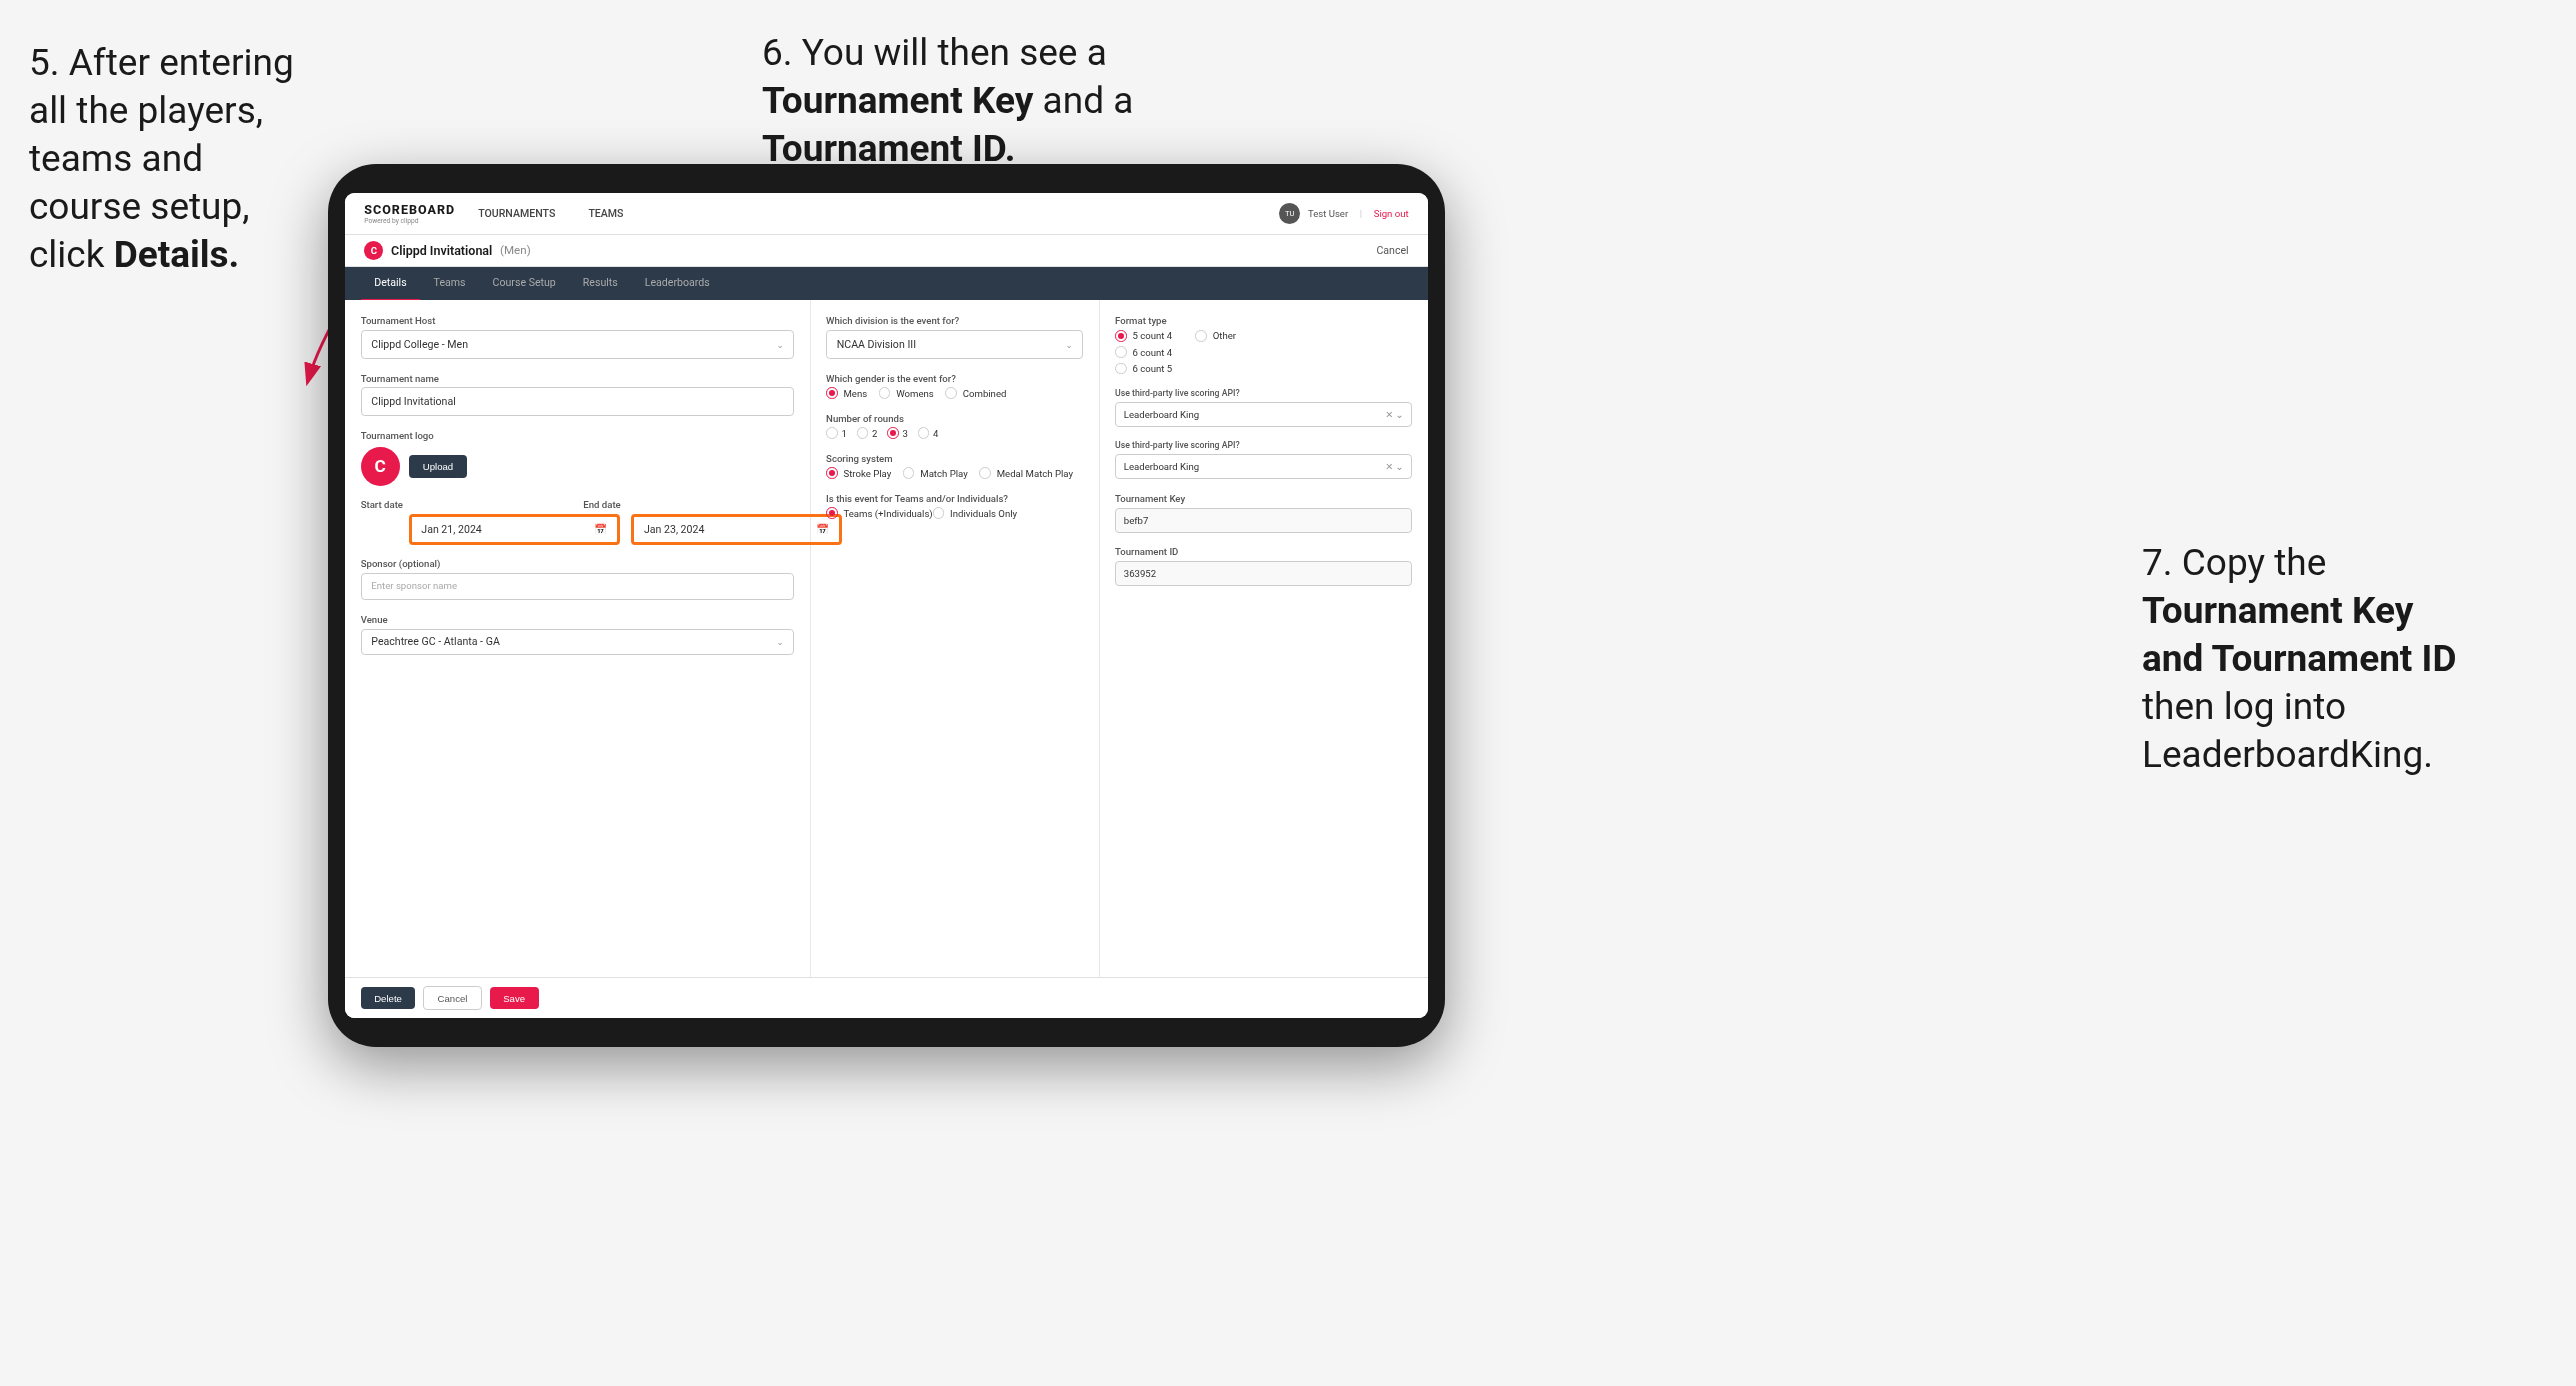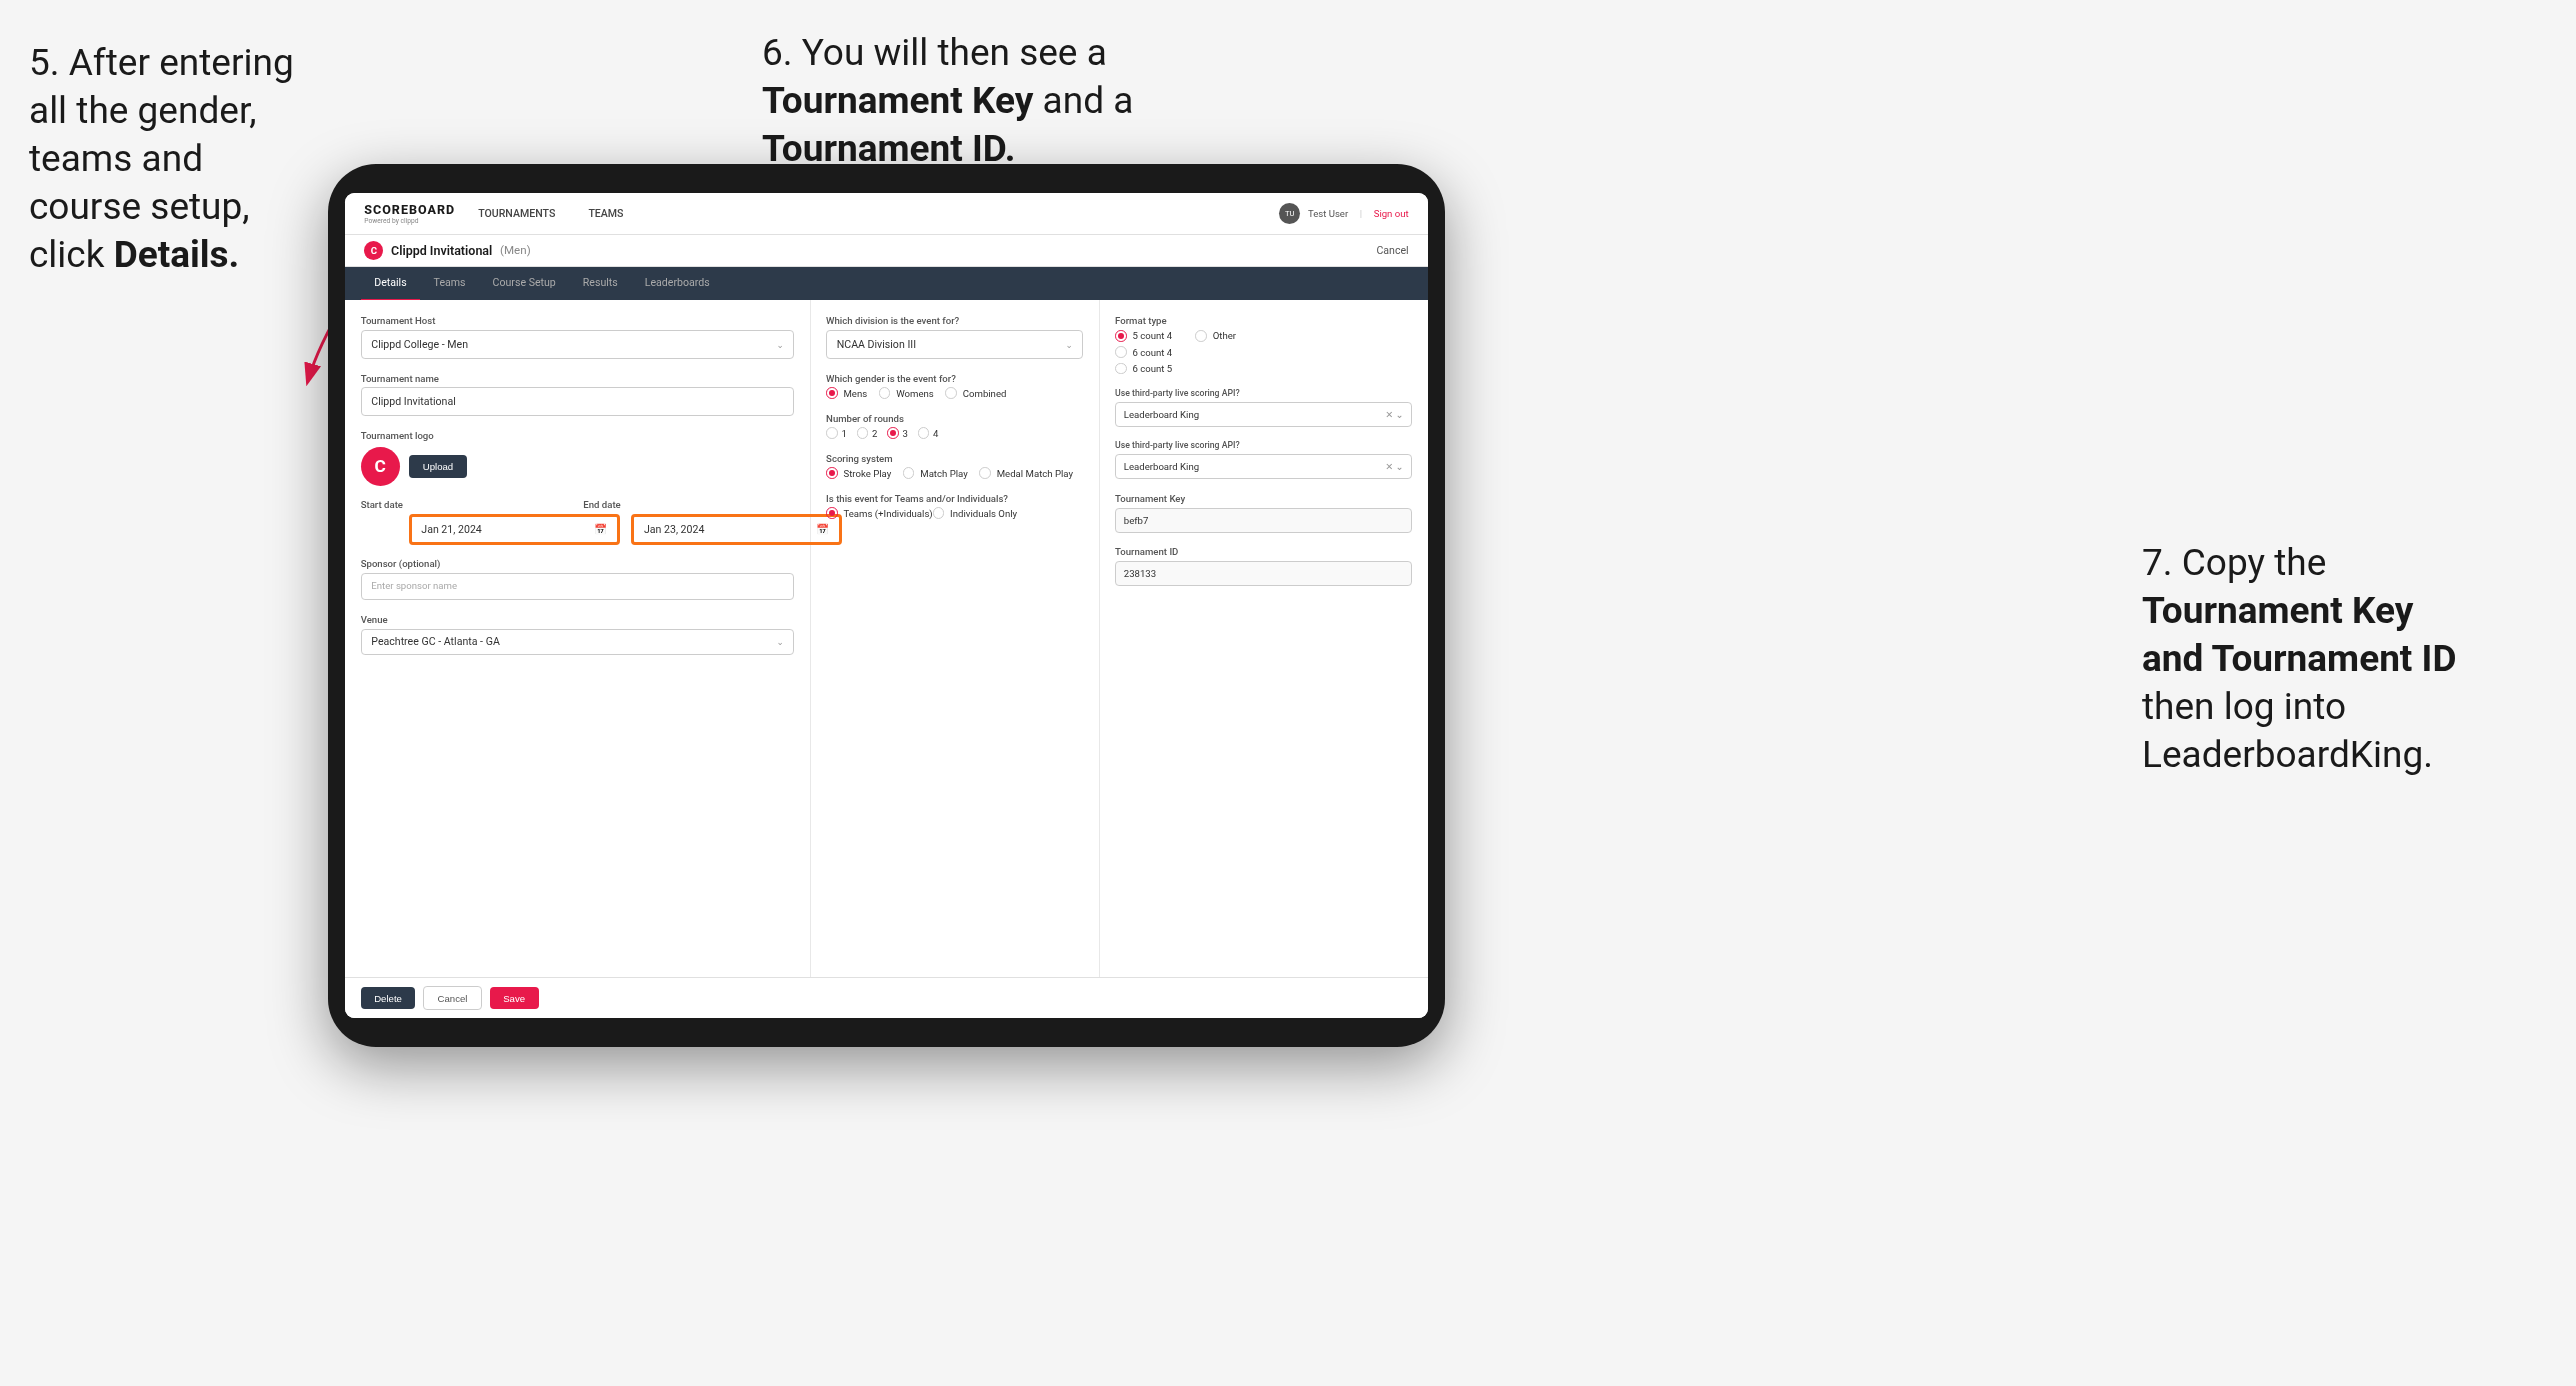--- a/index.html
+++ b/index.html
@@ -496,21 +496,21 @@
       min-height: 27px;
     }
 
     .pipe { color: #ccc; margin: 0 3.9px; }
   </style>
 </head>
 <body>
 
 <div class="annotation annotation-left">
   <span>5. After entering</span><br>
-  <span>all the gender,</span><br>
+  <span>all the players,</span><br>
   <span>teams and</span><br>
   <span>course setup,</span><br>
   <span>click </span><strong>Details.</strong>
 </div>
 
 <div class="annotation annotation-top">
   <span>6. You will then see a</span><br>
   <strong>Tournament Key</strong><span> and a </span><strong>Tournament ID.</strong>
 </div>
 
@@ -764,21 +764,21 @@
           </div>
         </div>
 
         <div class="field-group">
           <div class="field-label">Tournament Key</div>
           <div class="key-field">befb7</div>
         </div>
 
         <div class="field-group">
           <div class="field-label">Tournament ID</div>
-          <div class="key-field">238133</div>
+          <div class="key-field">363952</div>
         </div>
 
       </div>
     </div>
 
     <div class="footer-bar">
       <button class="btn-delete">Delete</button>
       <button class="btn-cancel">Cancel</button>
       <button class="btn-save">Save</button>
     </div>

